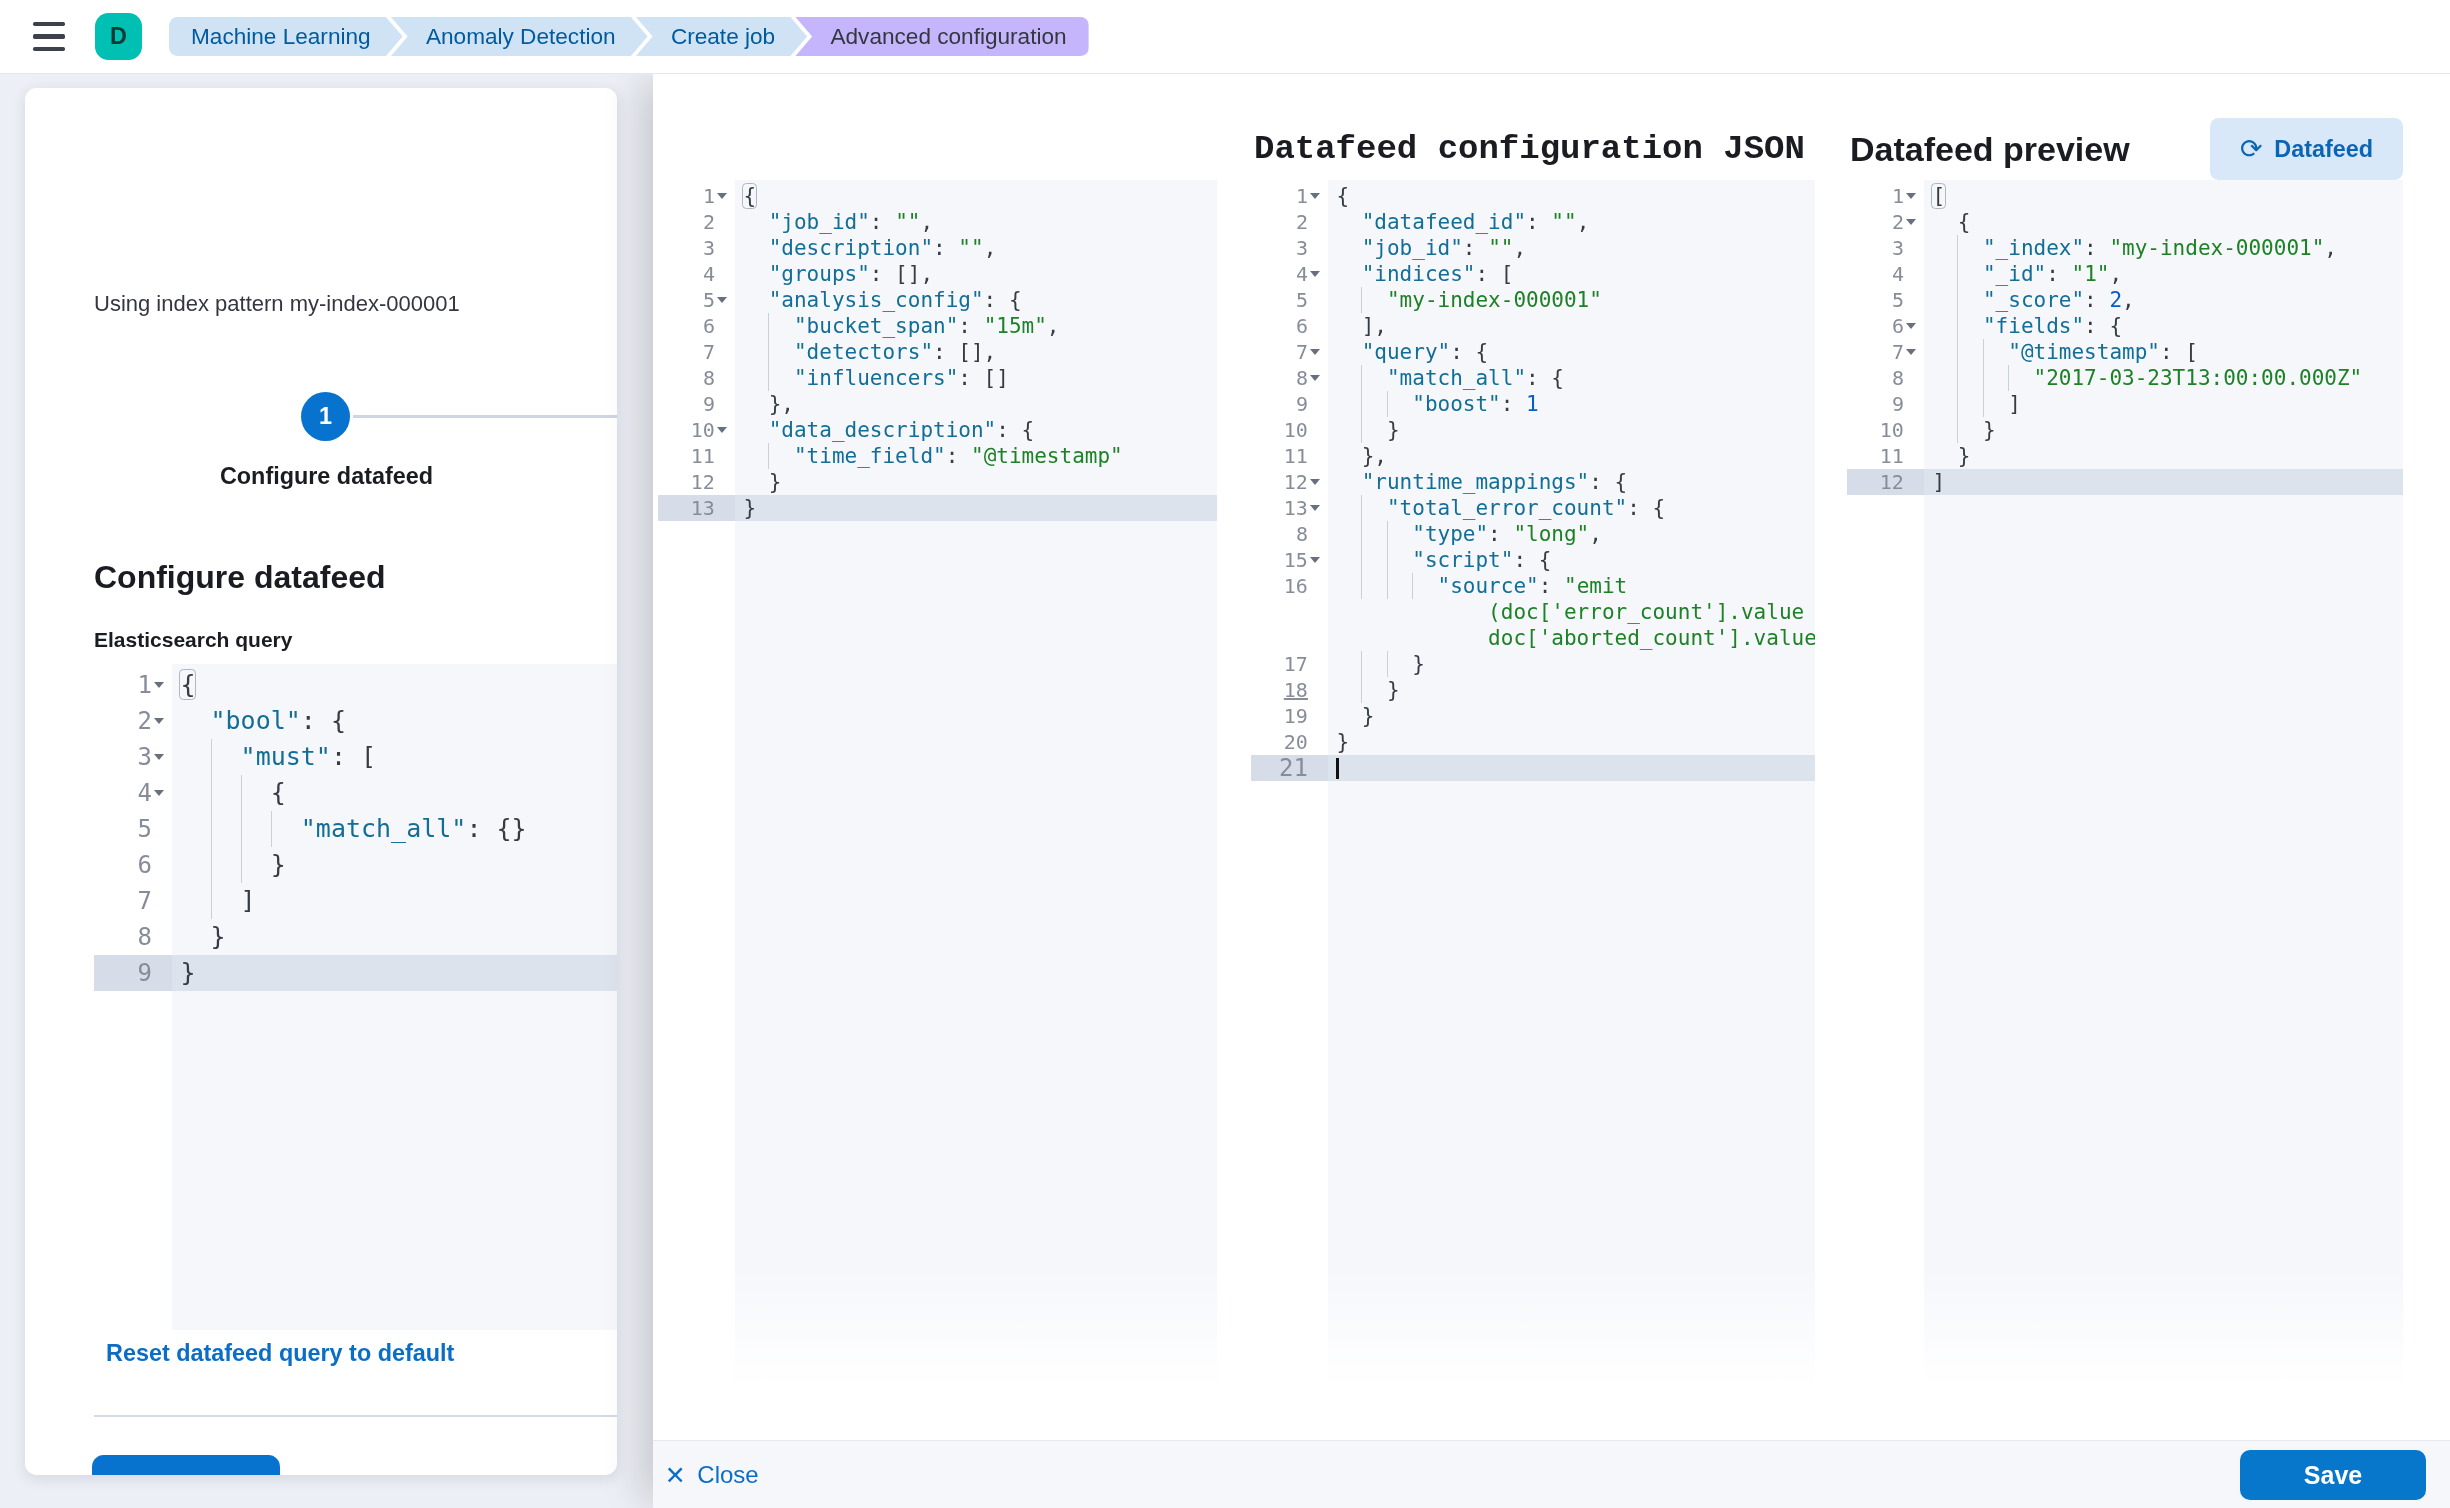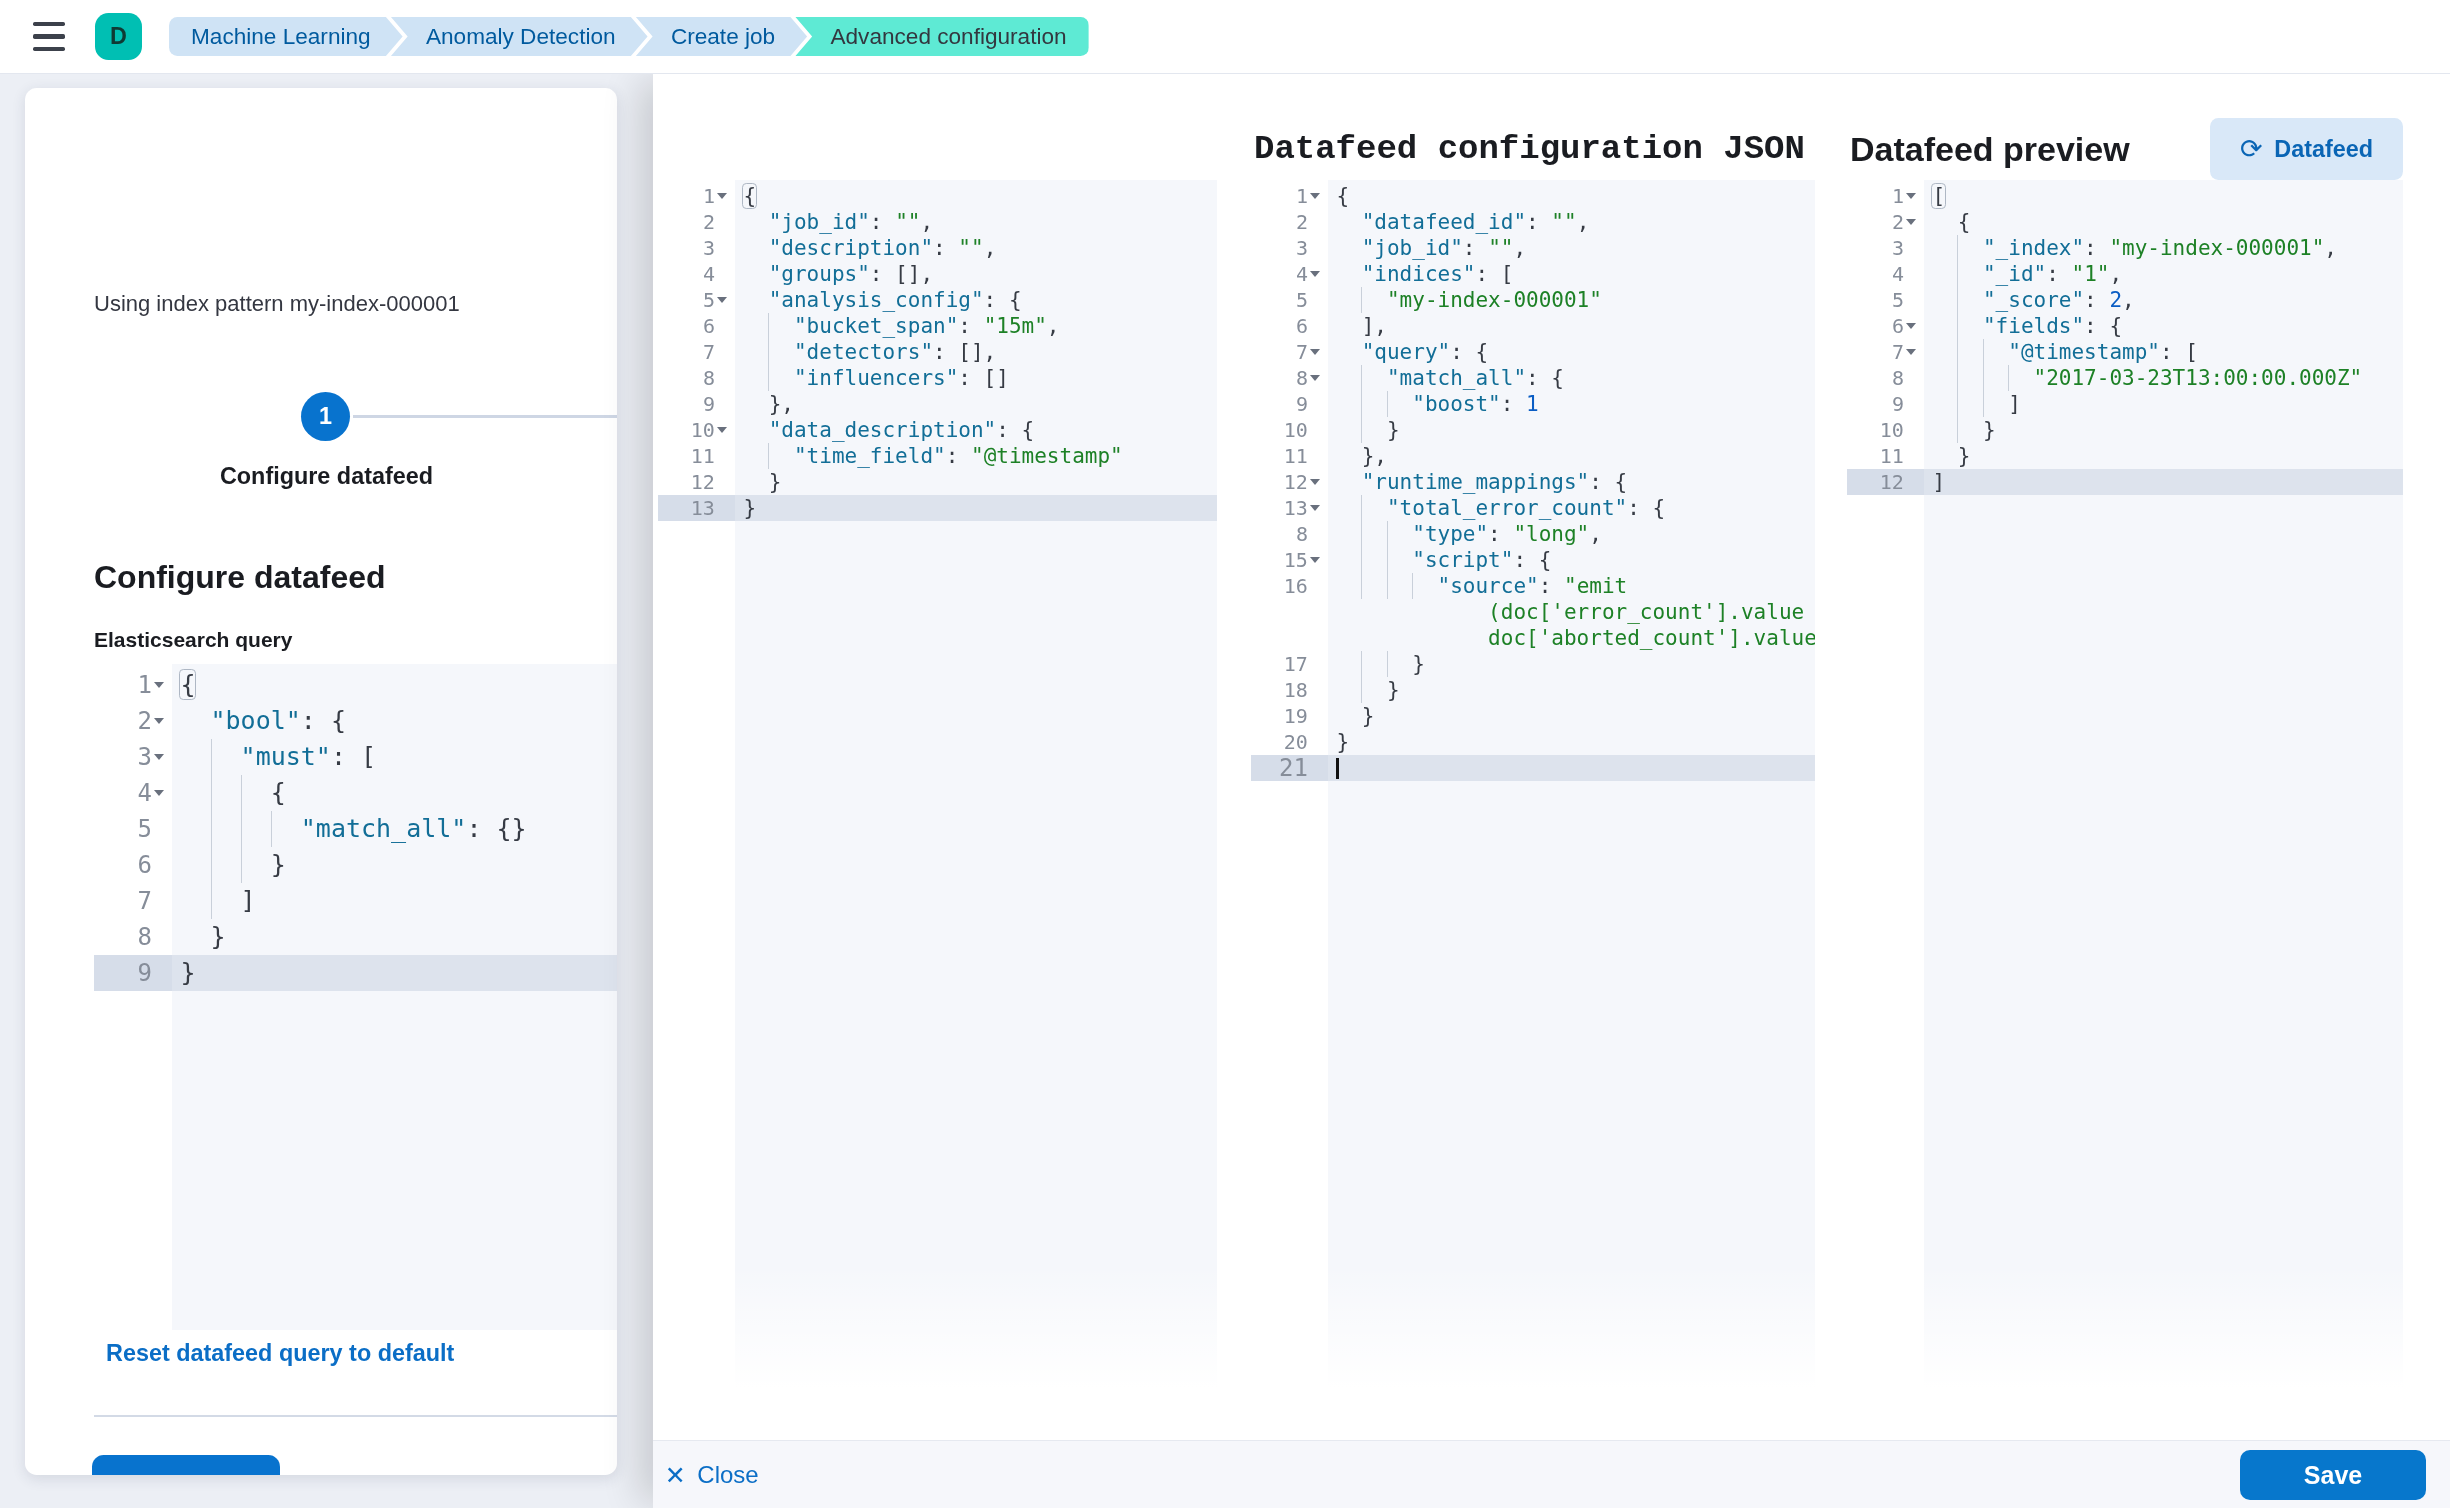--- a/index.html
+++ b/index.html
@@ -14,21 +14,21 @@
   .hamburger span { display:block; height:4.2px; border-radius:1.7px; background:#3c414b; }
   .avatar { margin-left:30px; width:47px; height:47px; border-radius:13.4px; background:#00bfb3;
     display:flex; align-items:center; justify-content:center; font-weight:700; font-size:23.4px; color:#0f3a34; }
   .crumbs { display:flex; align-items:center; margin-left:27px; }
   .crumb { position:relative; height:39px; display:flex; align-items:center; font-size:22.6px;
     font-weight:500; background:#cfe3f5; color:#005a9e; padding:0 32px 0 35px; cursor:pointer; }
   .crumb.first { border-radius:8.4px 0 0 8.4px; padding-left:22px;
     clip-path:polygon(0 0, calc(100% - 16.7px) 0, 100% 50%, calc(100% - 16.7px) 100%, 0 100%); }
   .crumb.mid { margin-left:-11.7px;
     clip-path:polygon(0 0, calc(100% - 16.7px) 0, 100% 50%, calc(100% - 16.7px) 100%, 0 100%, 16.7px 50%); }
-  .crumb.last { margin-left:-11.7px; background:#5eead4; color:#33373f; padding-right:22px;
+  .crumb.last { margin-left:-11.7px; background:#c4b5fd; color:#33373f; padding-right:22px;
     clip-path:polygon(0 0, 100% 0, 100% 100%, 0 100%, 16.7px 50%); border-radius:0 8.4px 8.4px 0; }
 
   
   .card { position:absolute; left:25px; top:88px; width:592px; height:1387px; background:#fff;
     border-radius:11.7px; box-shadow:0 3.3px 13.4px rgba(40,50,80,.12); z-index:10; overflow:hidden; }
   .card h1 { position:absolute; left:69px; top:141px; font-size:39px; font-weight:700; color:#1a1c21; }
   .card .subtitle { position:absolute; left:69px; top:203px; font-size:22px; color:#343741; }
   .step-line { position:absolute; left:328px; top:327px; width:289px; height:2.5px; background:#ced6e4; }
   .step-circle { position:absolute; left:276px; top:304px; width:49px; height:49px; border-radius:50%;
     background:#0873ce; color:#fff; font-size:23.4px; font-weight:600; display:flex; align-items:center;
@@ -439,21 +439,21 @@
       </div>
       <div class="ed-row" style="height: 26px;">
         <div class="ed-gut" style="width: 77px; background: rgb(255, 255, 255);">
           <span class="ed-num" style="font-size: 20px;">17</span>
           <span class="ed-foldbox"></span>
         </div>
         <div class="ed-code" style="font-size: 21px; background: transparent;"><span class="guide" style="left: 33px;"></span><span class="guide" style="left: 59px;"></span><span class="tk-p">      }</span></div>
       </div>
       <div class="ed-row" style="height: 26px;">
         <div class="ed-gut" style="width: 77px; background: rgb(255, 255, 255);">
-          <span class="ed-num" style="font-size: 20px;">18</span>
+          <span class="ed-num" style="font-size: 20px; text-decoration: underline;">18</span>
           <span class="ed-foldbox"></span>
         </div>
         <div class="ed-code" style="font-size: 21px; background: transparent;"><span class="guide" style="left: 33px;"></span><span class="tk-p">    }</span></div>
       </div>
       <div class="ed-row" style="height: 26px;">
         <div class="ed-gut" style="width: 77px; background: rgb(255, 255, 255);">
           <span class="ed-num" style="font-size: 20px;">19</span>
           <span class="ed-foldbox"></span>
         </div>
         <div class="ed-code" style="font-size: 21px; background: transparent;"><span class="tk-p">  }</span></div>

